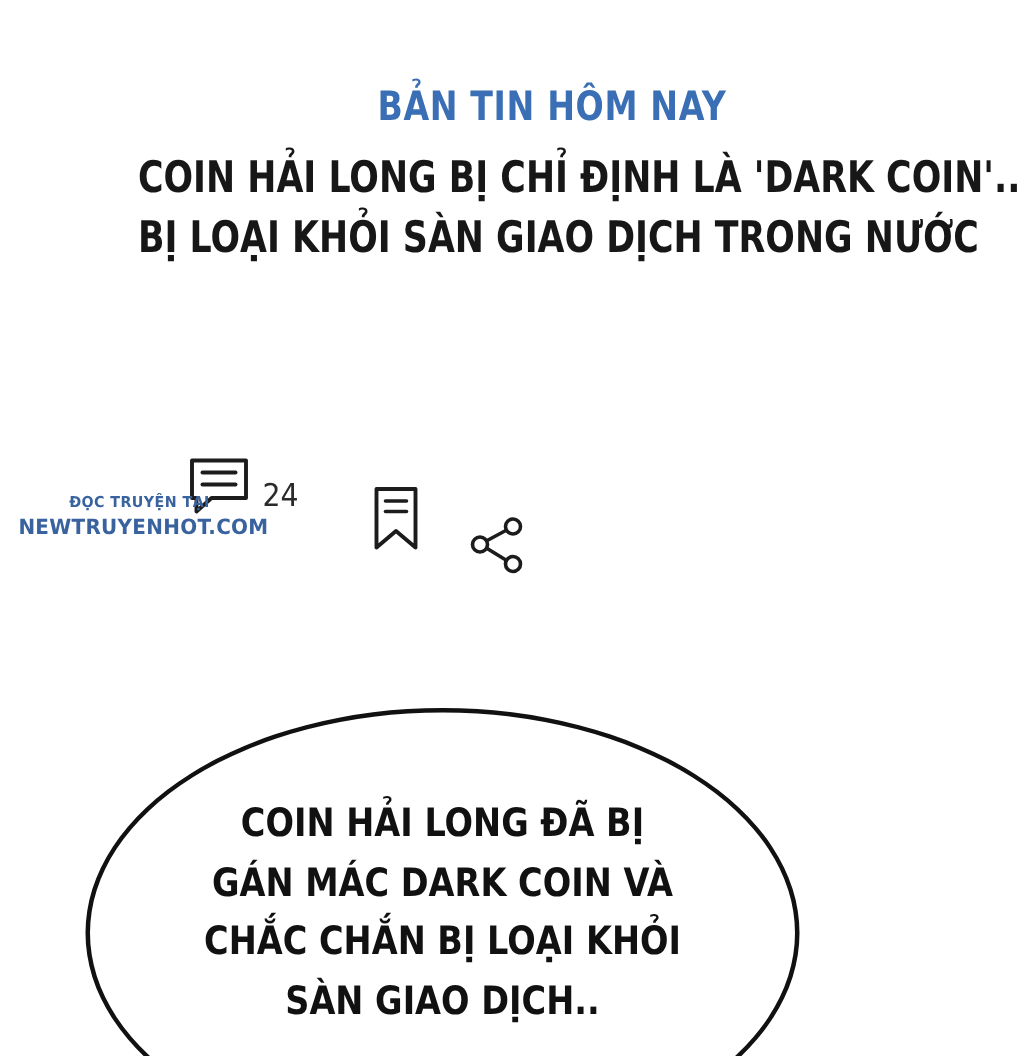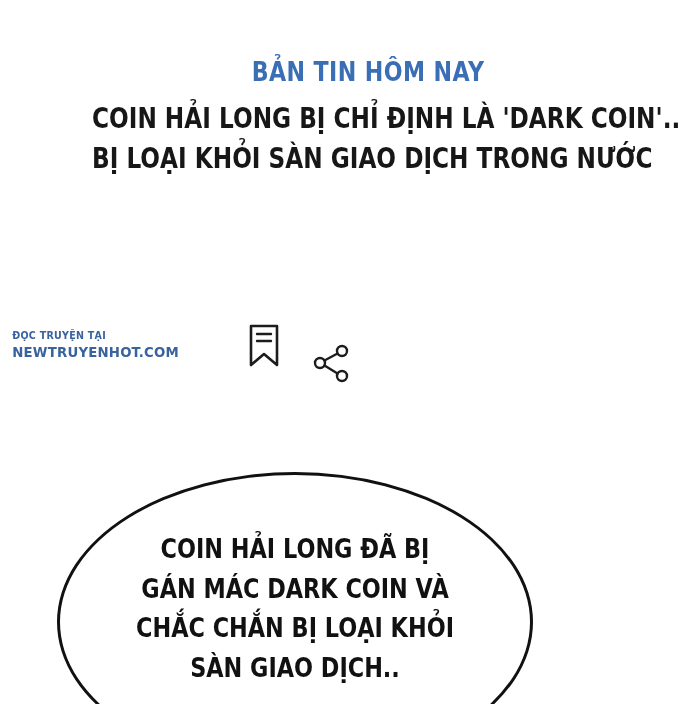--- a/index.html
+++ b/index.html
@@ -85,20 +85,21 @@
     left: 194px;
     top: 46px;
   }
 
   
   .watermark {
     position: absolute;
     left: 8px;
     top: 330px;
     width: 170px;
+    text-align: center;
     color: #39639e;
     font-family: "DejaVu Sans", sans-serif;
     user-select: none;
   }
   .watermark .wm-top {
     font-size: 10px;
     letter-spacing: 0.3px;
     font-weight: bold;
     transform: scaleX(0.95);
   }
@@ -154,20 +155,30 @@
 <div class="news-block">
   <div class="news-kicker">BẢN TIN HÔM NAY</div>
   <div class="news-headline">
     <span class="line">COIN HẢI LONG BỊ CHỈ ĐỊNH LÀ 'DARK COIN'..</span>
     <span class="line">BỊ LOẠI KHỎI SÀN GIAO DỊCH TRONG NƯỚC</span>
   </div>
 </div>
 
 <div class="icon-row">
 
+  <div class="comment-icon-wrap">
+    <span>
+      <svg width="44" height="44" viewBox="0 0 44 44" fill="none" xmlns="http://www.w3.org/2000/svg">
+        <path d="M4 5 H40 V30 H17 L7 39 V30 H4 Z" stroke="#1c1c1c" stroke-width="2.6" stroke-linejoin="round" fill="none"></path>
+        <line x1="11" y1="13" x2="33" y2="13" stroke="#1c1c1c" stroke-width="2.6" stroke-linecap="round"></line>
+        <line x1="11" y1="21" x2="33" y2="21" stroke="#1c1c1c" stroke-width="2.6" stroke-linecap="round"></line>
+      </svg>
+    </span>
+    <span class="comment-count">24</span>
+  </div>
 
   <div class="bookmark-icon-wrap">
     <span>
       <svg width="38" height="48" viewBox="0 0 38 48" fill="none" xmlns="http://www.w3.org/2000/svg">
         <path d="M6 4 H32 V43 L19 32 L6 43 Z" stroke="#1c1c1c" stroke-width="2.6" stroke-linejoin="round" fill="none"></path>
         <line x1="12" y1="12" x2="26" y2="12" stroke="#1c1c1c" stroke-width="2.4" stroke-linecap="round"></line>
         <line x1="12" y1="19" x2="26" y2="19" stroke="#1c1c1c" stroke-width="2.4" stroke-linecap="round"></line>
       </svg>
     </span>
   </div>

